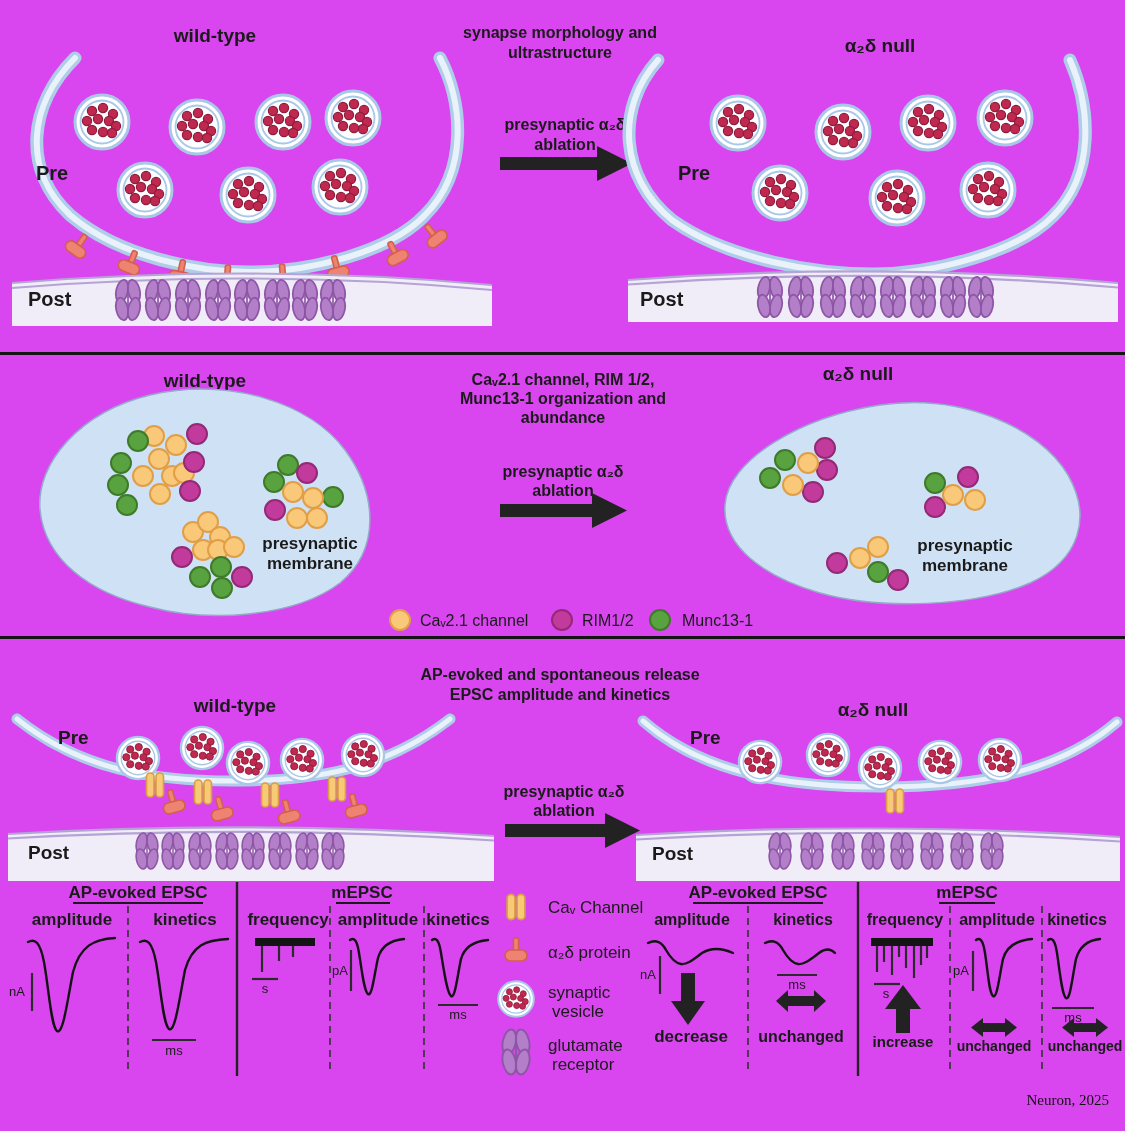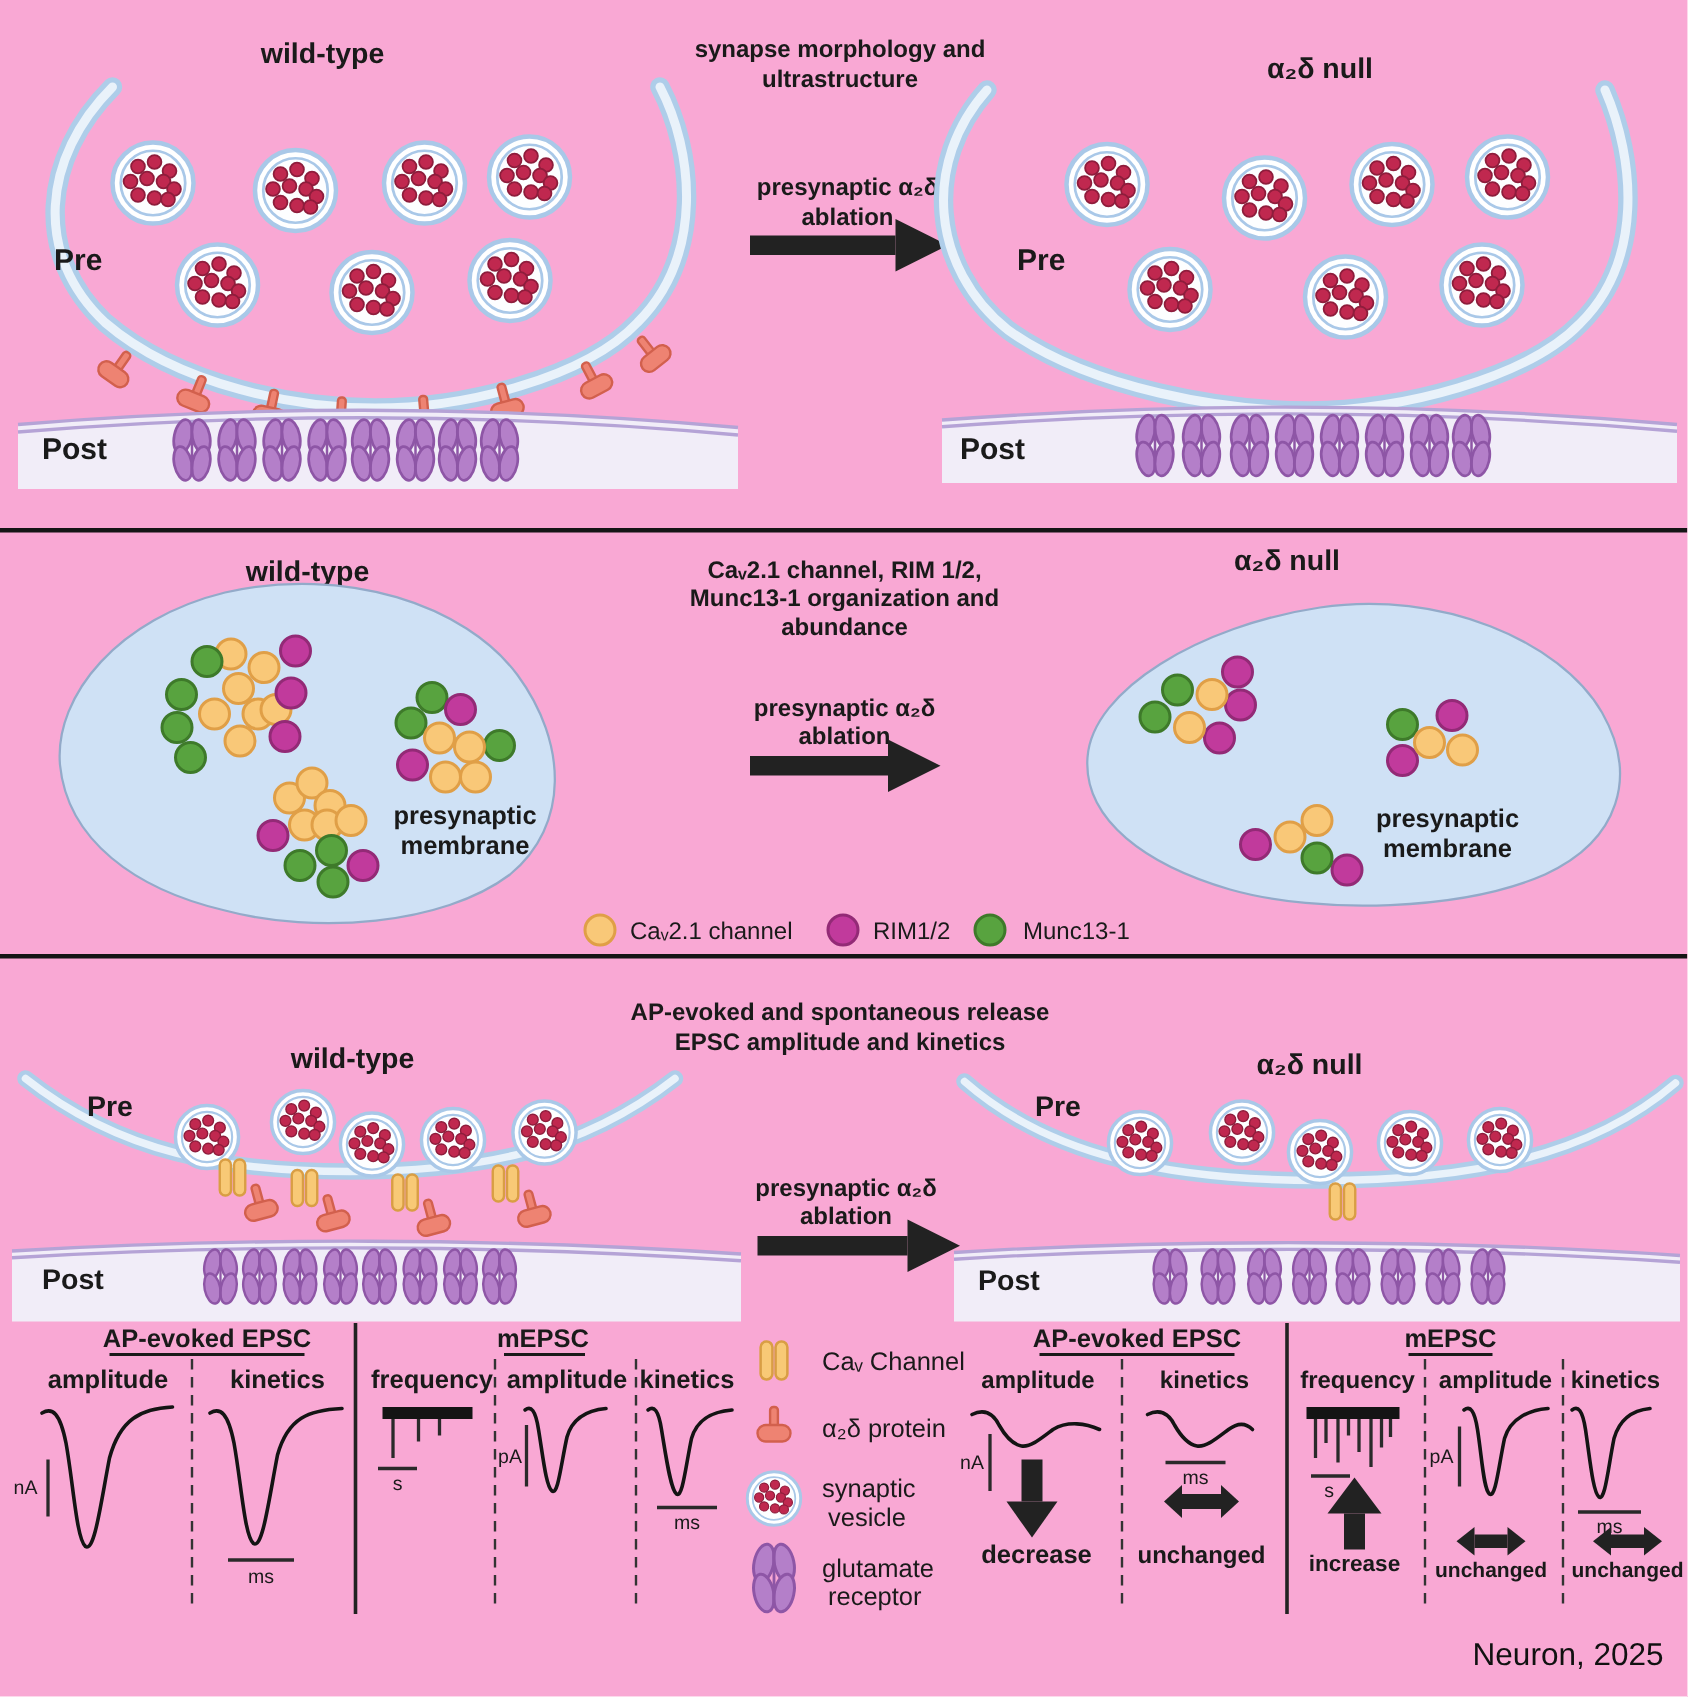--- a/index.html
+++ b/index.html
@@ -1,20 +1,20 @@
 <!DOCTYPE html>
 <html><head>
 <meta charset="utf-8">
 <style>
   html,body{margin:0;padding:0;background:#fff;}
-  .fig{position:relative;width:1125px;height:1131px;background:#f9a8d4;
+  .fig{position:relative;width:1125px;height:1131px;background:#d946ef;
        font-family:"Liberation Sans","DejaVu Sans",sans-serif;overflow:hidden;text-align:center;}
   .fig svg{position:absolute;left:0;display:block;}
   .sep{position:absolute;left:0;width:1125px;height:3px;background:#151515;}
-  .citation{position:absolute;right:16px;top:1092px;font-size:21px;color:#111;}
+  .citation{position:absolute;right:16px;top:1092px;font-size:15px;color:#111;font-family:Liberation Serif, serif;}
   text{fill:#1a1a1a;}
   .b{font-weight:bold}.mid{text-anchor:middle}
   .f13{font-size:13px}.f14{font-size:14px}.f15{font-size:15px}.f16{font-size:16px}
   .f17{font-size:17px}.f19{font-size:19px}.f20{font-size:20px}
   .mem-o{fill:none;stroke:#aecde9;stroke-width:13;stroke-linecap:round}
   .mem-i{fill:none;stroke:#e9f2fa;stroke-width:6;stroke-linecap:round}
   .mem-o2{fill:none;stroke:#aecde9;stroke-width:11;stroke-linecap:round}
   .mem-i2{fill:none;stroke:#e9f2fa;stroke-width:5;stroke-linecap:round}
   .post-l{fill:none;stroke:#b5a3d6;stroke-width:2.2}
   .band{fill:#f1edf8}

